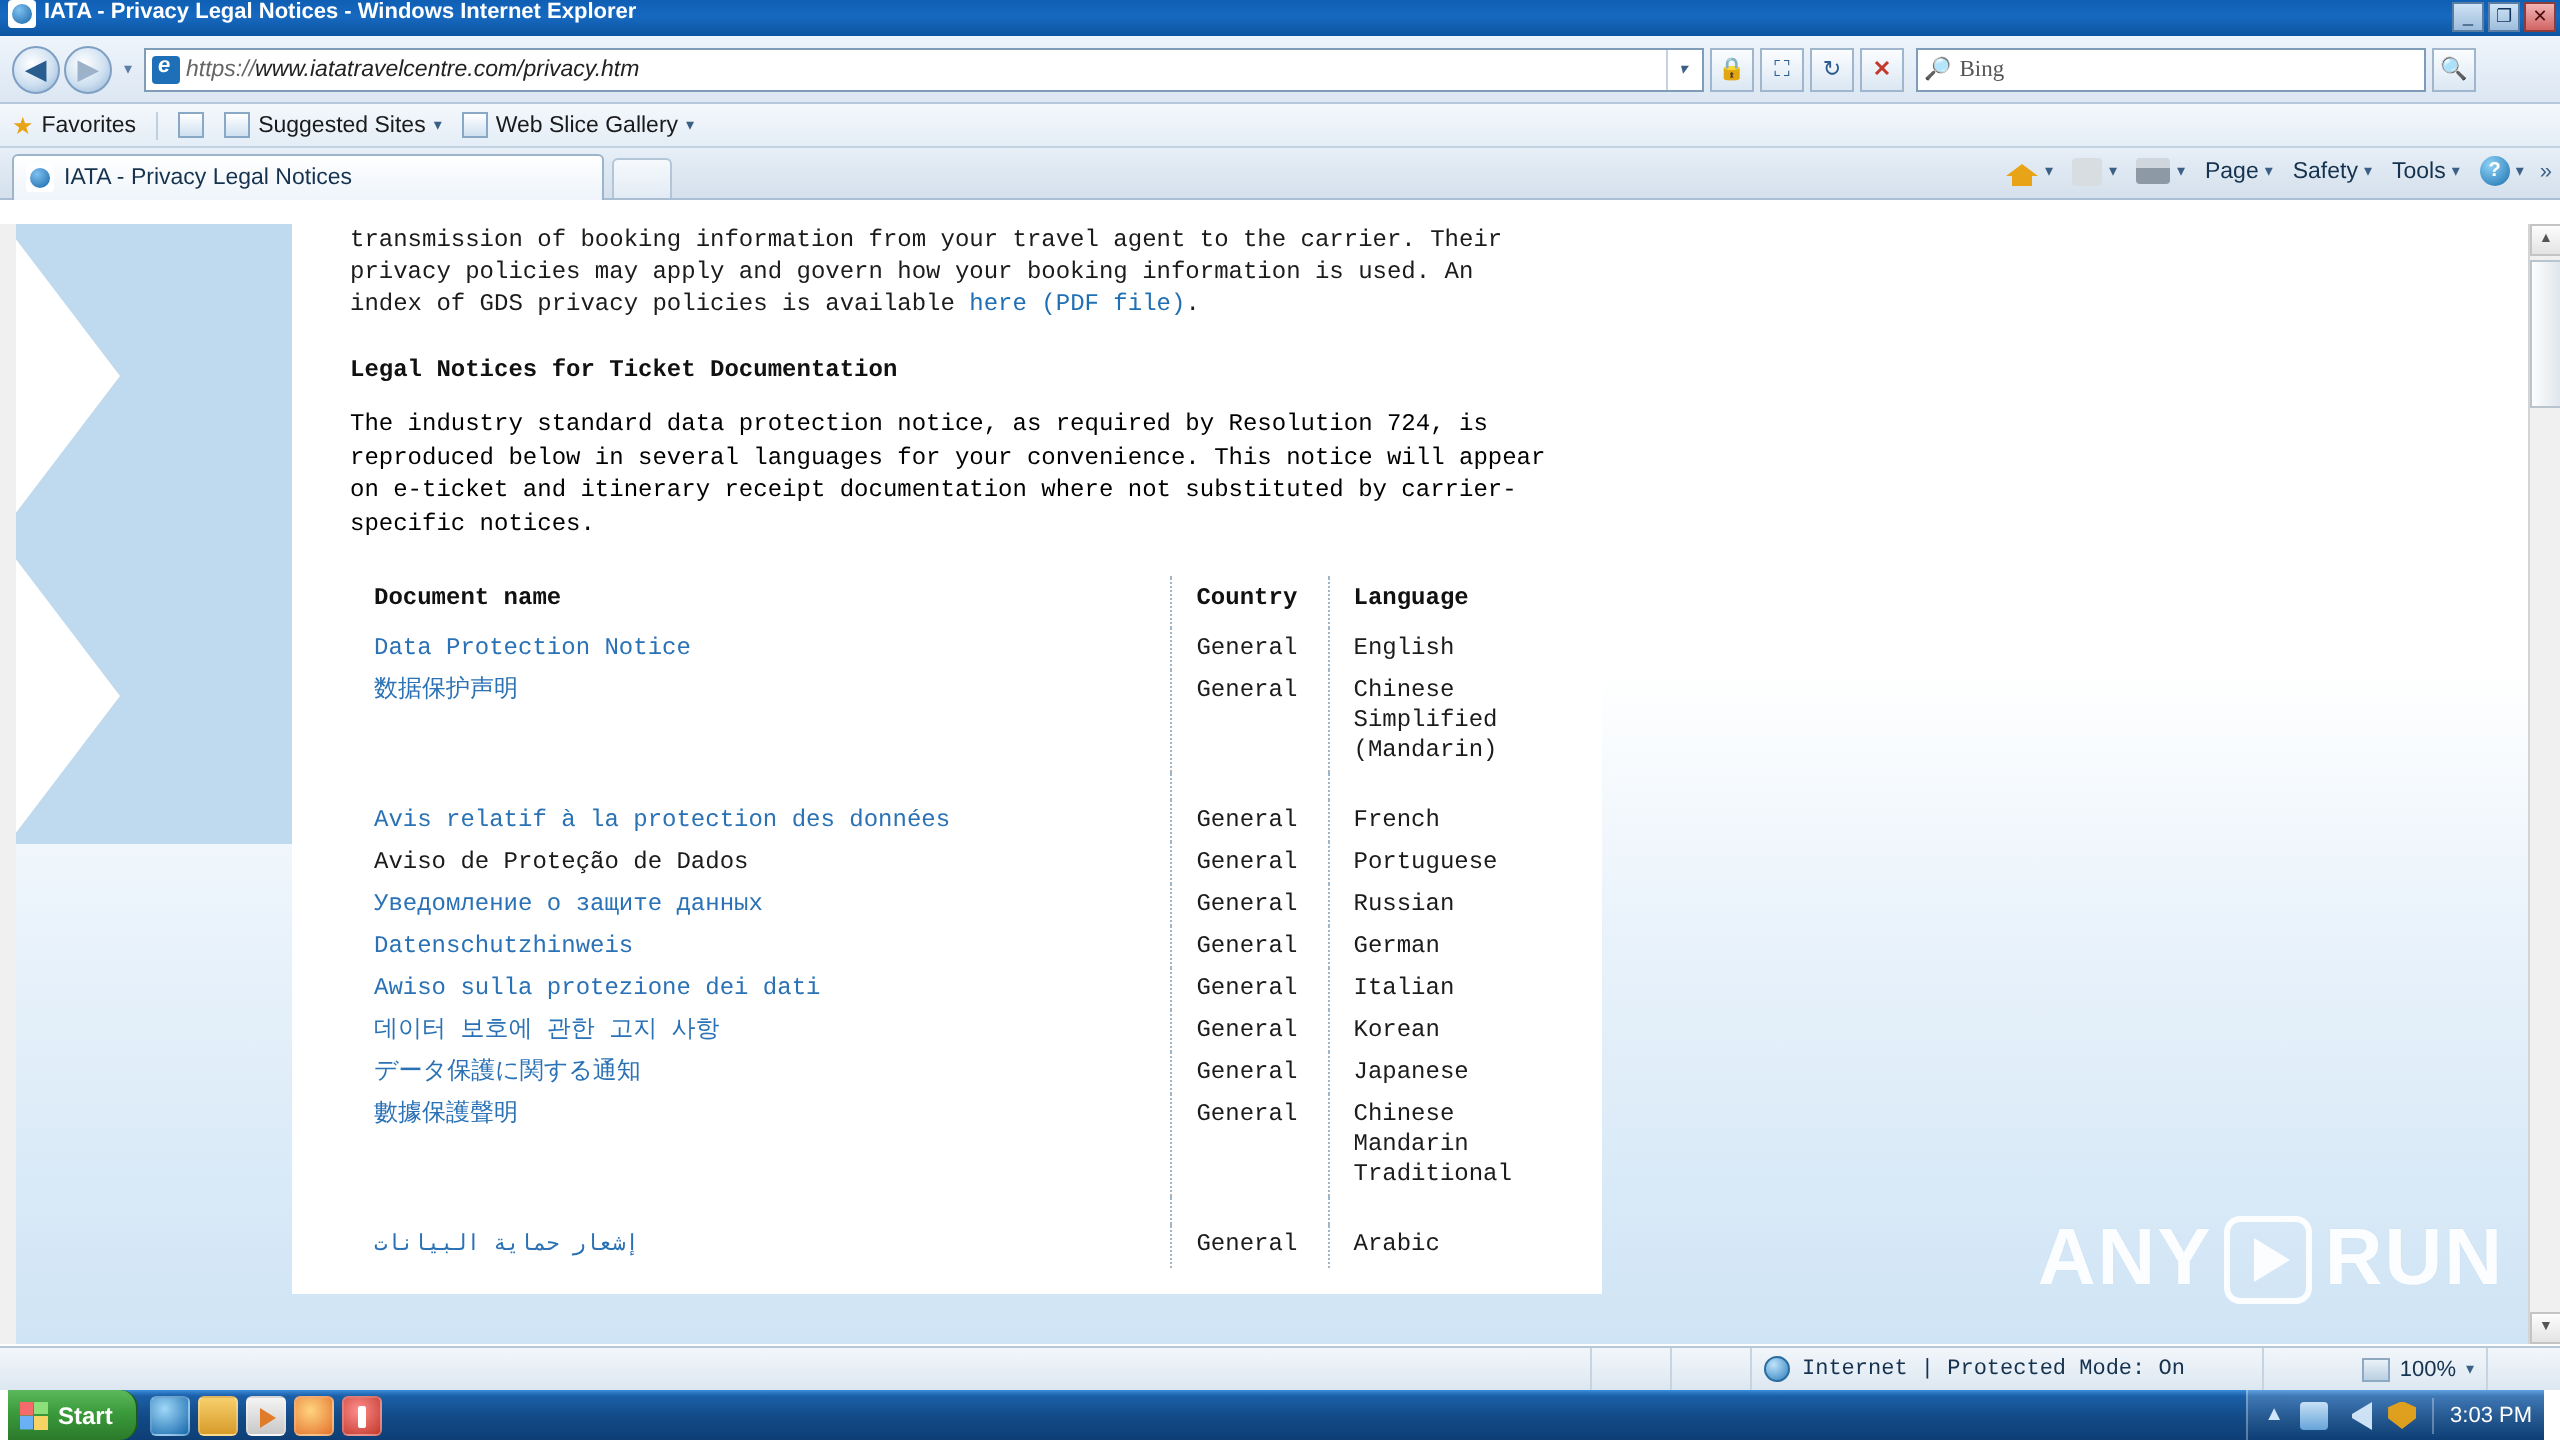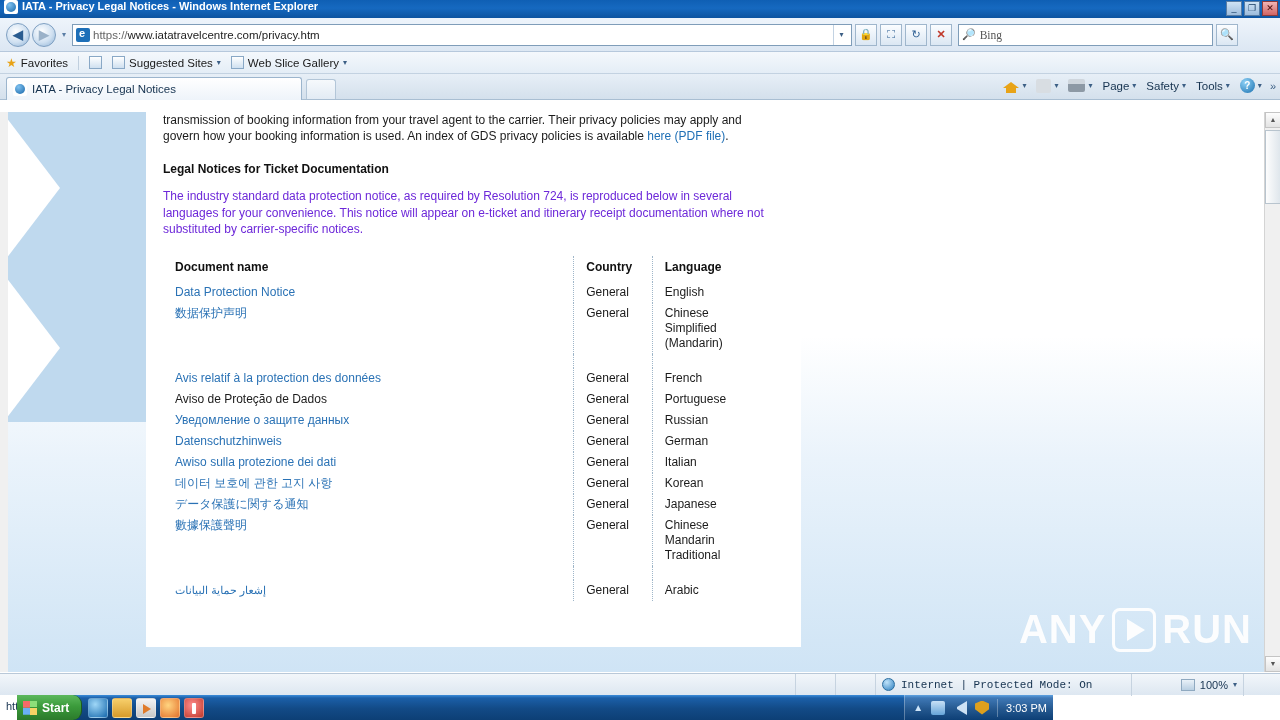--- a/index.html
+++ b/index.html
@@ -55,20 +55,21 @@
     display: flex; align-items: center; justify-content: center;
     margin-right: 2px;
   }
   .navbtn.disabled { color: #9bb2c9; }
   .nav-drop { width: 12px; height: 24px; display:flex; align-items:center; justify-content:center; color:#5a7ea6; font-size:8px; }
   .urlbox {
     flex: 0 0 auto; width: 780px; height: 22px;
     background: #fff; border: 1px solid #7f9db9;
     display: flex; align-items: center; padding: 0 2px;
     margin-left: 2px;
+    font-style: italic;
   }
   .urlbox .fav {
     width: 14px; height: 14px; margin: 0 3px 0 1px; flex: none;
     background: #1d6fb8; border-radius: 2px; position: relative;
   }
   .urlbox .fav::after{
     content:"e"; position:absolute; left:3px; top:-1px; color:#fff; font-size:11px; font-weight:bold;
   }
   .urlbox .url { flex: 1; color: #222; font-size: 11.5px; white-space: nowrap; overflow: hidden; }
   .urlbox .url .scheme { color: #666; }
@@ -182,32 +183,32 @@
     border-top: 92px solid transparent;
     border-bottom: 92px solid transparent;
     border-left: 70px solid #ffffff;
   }
 
   .content-card {
     position: absolute; left: 146px; top: 0; width: 655px; height: 535px;
     background: #ffffff;
     border-left: 1px solid #ffffff;
   }
-  .content-inner { padding: 0 28px 0 16px; }
+  .content-inner { padding: 0 28px 0 28px; font-family: Liberation Mono, monospace; }
 
   .para {
     color: #1b1b1b; font-size: 12px; line-height: 16px;
     margin: 0 0 0 0; padding-top: 0;
   }
   .para a { color: #1f6fb5; text-decoration: none; }
   h2.section {
     font-size: 12px; font-weight: bold; color: #111;
     margin: 18px 0 12px 0;
   }
-  .para2 { color: #6d28d9; font-size: 12px; line-height: 16.5px; margin: 0 0 18px 0; }
+  .para2 { color: #000000; font-size: 12px; line-height: 16.5px; margin: 0 0 18px 0; }
 
   
   table.doctable { border-collapse: collapse; width: 600px; margin-top: 6px; }
   table.doctable th {
     text-align: left; font-size: 12px; font-weight: bold; color: #111;
     padding: 4px 8px 8px 12px; vertical-align: top;
   }
   table.doctable td {
     font-size: 12px; color: #1b1b1b; padding: 3px 8px 3px 12px; vertical-align: top;
     line-height: 15px;
@@ -272,21 +273,21 @@
   .globe {
     width: 13px; height: 13px; border-radius: 50%;
     background: radial-gradient(circle at 35% 30%, #bfe3fa, #2d7fbf);
     border: 1px solid #2a6d9f; flex:none;
   }
   .sb-zoom { width: 112px; gap: 5px; justify-content: flex-end; }
   .zoomicon { width: 14px; height: 12px; background: linear-gradient(to bottom,#e9f1f8,#b9cfe2); border:1px solid #8fa9c0; }
 
   
   .taskbar {
-    position: absolute; left: 17px; top: 695px; width: 1036px; height: 25px;
+    position: absolute; left: 4px; top: 695px; width: 1268px; height: 25px;
     background: linear-gradient(to bottom, #3b8ddb 0%, #1b5fa8 12%, #124a86 55%, #0d3f75 100%);
     display: flex; align-items: center;
   }
   .startbtn {
     height: 25px; padding: 0 12px 0 6px;
     background: linear-gradient(to bottom, #5cb85c 0%, #3b9b3b 45%, #2b7a2b 100%);
     border-right: 1px solid #1d5a1d;
     color: #fff; font-size: 12px; font-weight: bold;
     display: flex; align-items: center; gap: 5px;
     border-radius: 0 9px 9px 0;

